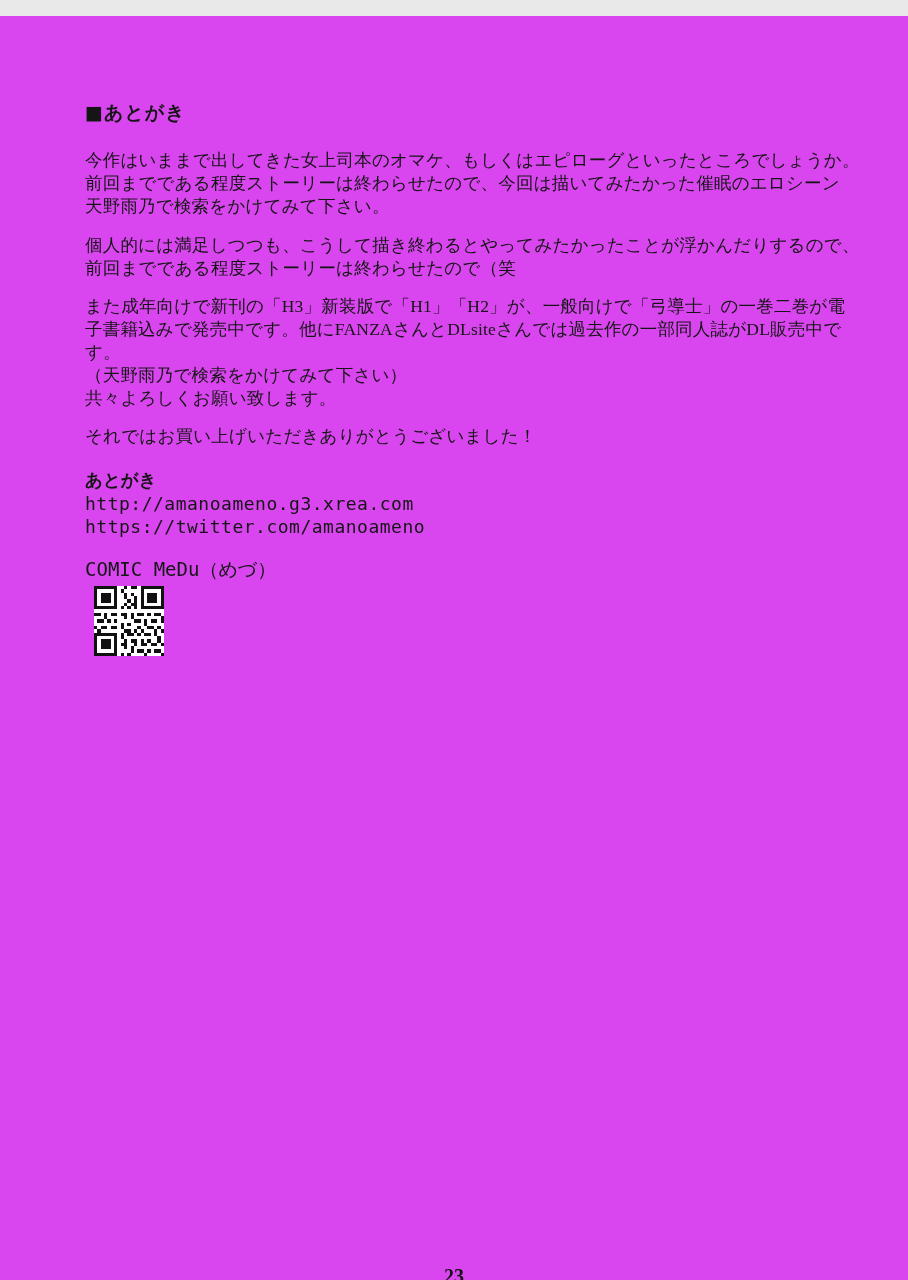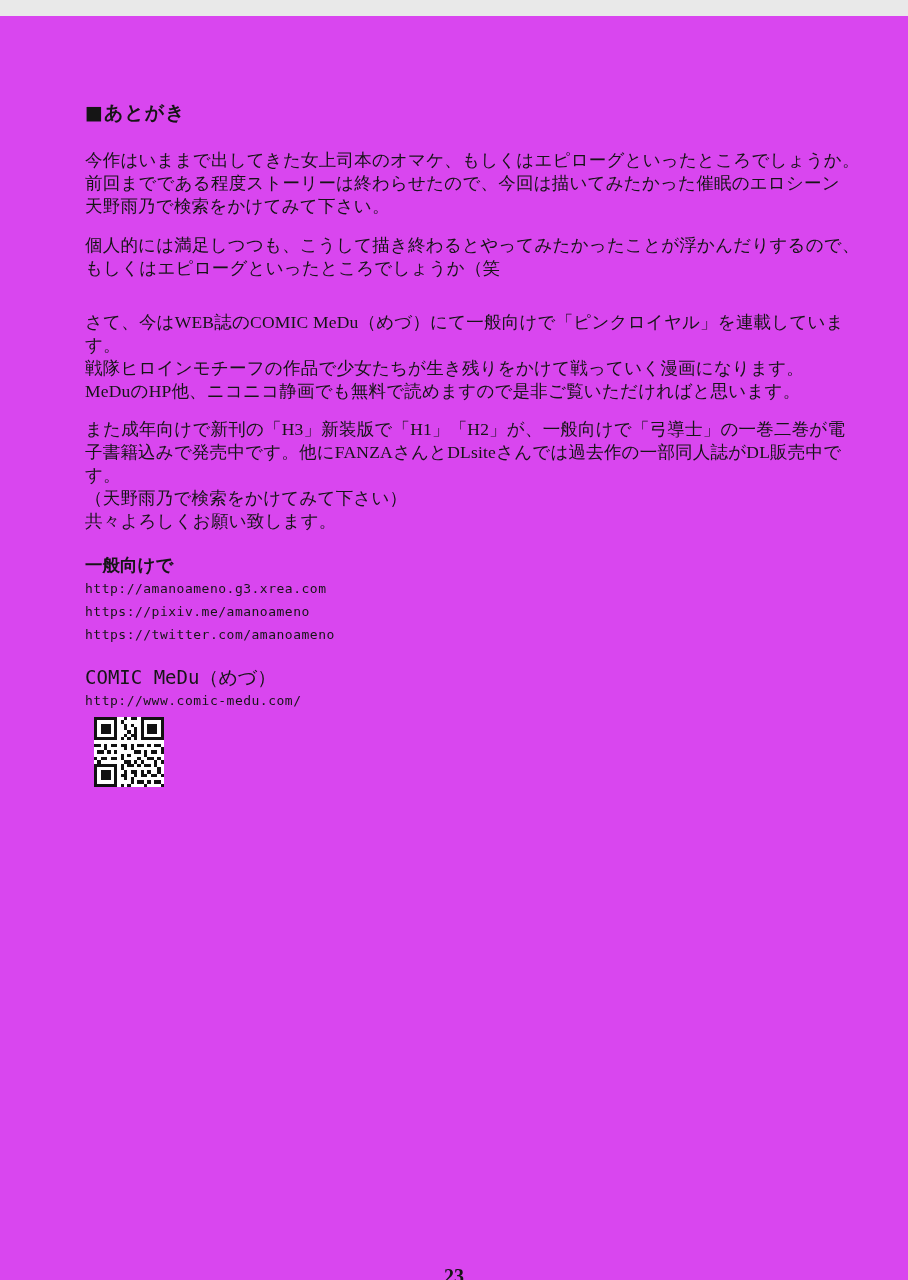--- a/index.html
+++ b/index.html
@@ -45,21 +45,21 @@
   .closing { margin-top: 15px; }
 
   .author-block { margin-top: 21px; }
   .author-name {
     font-size: 17.5px;
     line-height: 23px;
     font-weight: bold;
   }
   .url {
     font-family: "DejaVu Sans Mono", "Liberation Mono", monospace;
-    font-size: 13px;
+    font-size: 18px;
     line-height: 23px;
     letter-spacing: 0.5px;
   }
 
   .magazine-block { margin-top: 20px; }
   .magazine-name {
     font-family: "DejaVu Sans Mono", "Liberation Mono", monospace;
     font-size: 19px;
     line-height: 23px;
   }
@@ -81,40 +81,36 @@
 <body>
 
 <div class="page">
 
   <h1 class="heading">■あとがき</h1>
 
   <p class="para p1">今作はいままで出してきた女上司本のオマケ、もしくはエピローグといったところでしょうか。
 前回までである程度ストーリーは終わらせたので、今回は描いてみたかった催眠のエロシーン
 天野雨乃で検索をかけてみて下さい。</p>
   <p class="para p2">個人的には満足しつつも、こうして描き終わるとやってみたかったことが浮かんだりするので、
-もしくはエピローグといったところでしょうか（笑</p>
-  <p class="para p4">さて、今はWEB誌のCOMIC MeDu（めづ）にて一般向けで「ピンクロイヤル」を連載しています。
-戦隊ヒロインモチーフの作品で少女たちが生き残りをかけて戦っていく漫画になります。
-MeDuのHP他、ニコニコ静画でも無料で読めますので是非ご覧いただければと思います。</p>
+前回までである程度ストーリーは終わらせたので（笑</p>
   <p class="para p5">また成年向けで新刊の「H3」新装版で「H1」「H2」が、一般向けで「弓導士」の一巻二巻が電
 子書籍込みで発売中です。他にFANZAさんとDLsiteさんでは過去作の一部同人誌がDL販売中です。
 （天野雨乃で検索をかけてみて下さい）
 共々よろしくお願い致します。</p>
 
+  <p class="para closing">それではお買い上げいただきありがとうございました！</p>
 
   <div class="author-block">
-    <div class="author-name">一般向けで</div>
+    <div class="author-name">あとがき</div>
     <div class="url">http://amanoameno.g3.xrea.com</div>
-    <div class="url">https://pixiv.me/amanoameno</div>
     <div class="url">https://twitter.com/amanoameno</div>
   </div>
 
   <div class="magazine-block">
     <div class="magazine-name">COMIC MeDu（めづ）</div>
-    <div class="url">http://www.comic-medu.com/</div>
   </div>
 
   <svg class="qr" width="70" height="70" viewBox="0 0 21 21" shape-rendering="crispEdges" xmlns="http://www.w3.org/2000/svg" aria-hidden="true">
     <rect x="0" y="0" width="21" height="21" fill="#ffffff"></rect>
 
     <rect x="0" y="0" width="7" height="7" fill="#111"></rect>
     <rect x="1" y="1" width="5" height="5" fill="#fff"></rect>
     <rect x="2" y="2" width="3" height="3" fill="#111"></rect>
     <rect x="14" y="0" width="7" height="7" fill="#111"></rect>
     <rect x="15" y="1" width="5" height="5" fill="#fff"></rect>

